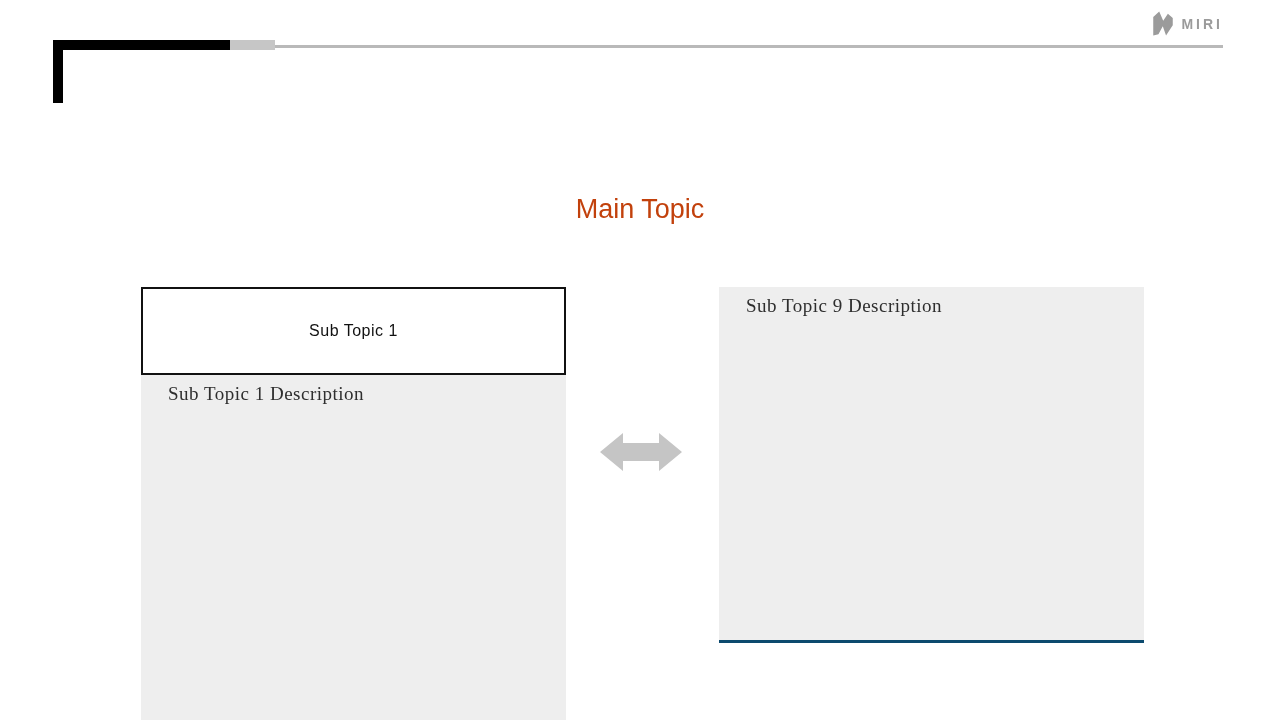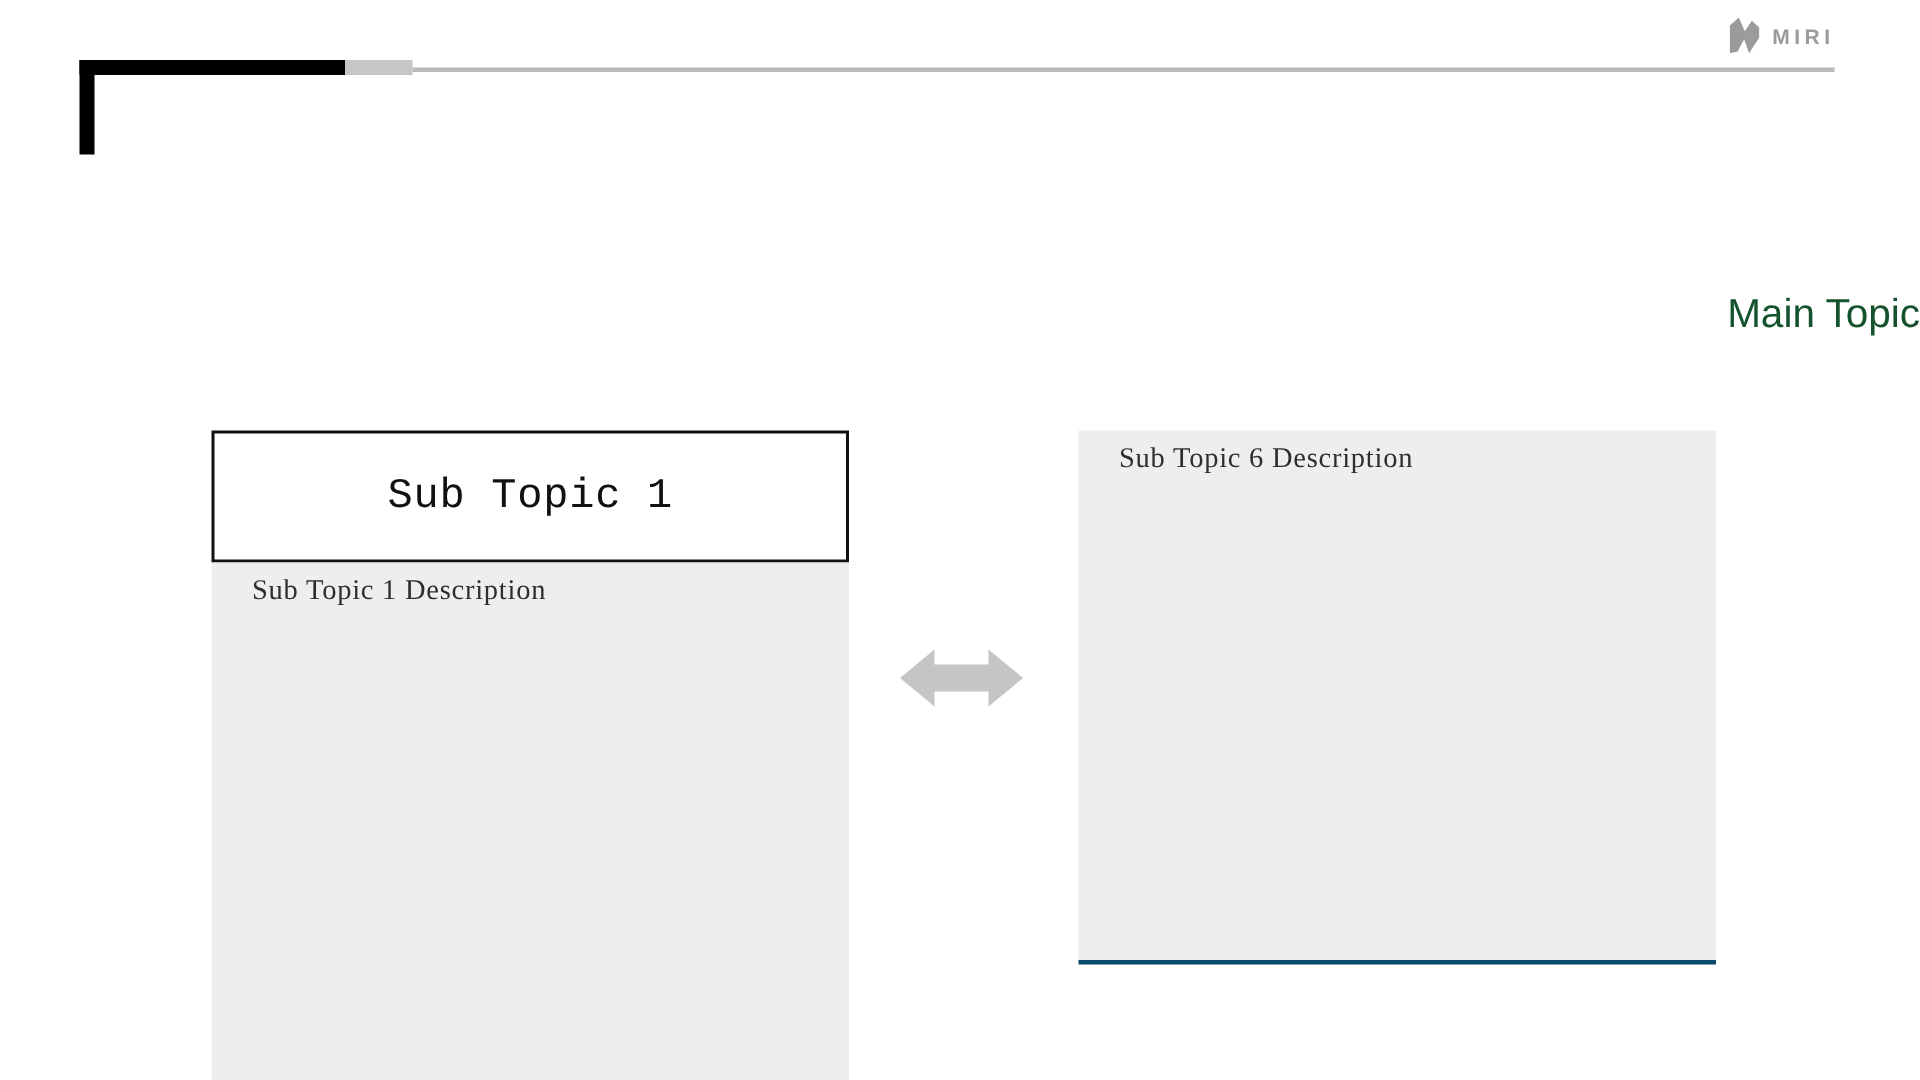--- a/index.html
+++ b/index.html
@@ -54,44 +54,43 @@
     margin: 0;
     font-family: "Liberation Serif", serif;
     font-weight: 400;
     font-size: 50px;
     color: #000000;
     letter-spacing: 1px;
   }
   .main-topic {
     position: absolute; left: 0; top: 194px;
     width: 1280px;
-    text-align: right;
+    text-align: center;
     font-size: 27px;
     font-weight: 400;
-    color: #14532d;
+    color: #c2410c;
   }
 
   
   .card { position: absolute; top: 287px; width: 425px; }
   .card-1 { left: 141px; }
   .card-2 { left: 719px; }
   .card-header {
     box-sizing: border-box;
     height: 88px;
     background: #ffffff;
     border: 2px solid #111111;
     display: flex;
     align-items: center;
     justify-content: center;
   }
   .card-header span {
-    font-size: 28px;
+    font-size: 16px;
     color: #111111;
     letter-spacing: 0.5px;
-    font-family: Liberation Mono, monospace;
   }
   .card-body {
     box-sizing: border-box;
     height: 356px;
     background: #eeeeee;
     border-bottom: 3px solid #0c4a6e;
     padding: 8px 27px 0 27px;
   }
   .card-body p {
     margin: 0;
@@ -130,21 +129,21 @@
     <div class="card-header">
       <span>Sub Topic 1</span>
     </div>
     <div class="card-body">
       <p>Sub Topic 1 Description</p>
     </div>
   </div>
 
   <div class="card card-2">
     <div class="card-body">
-      <p>Sub Topic 6 Description</p>
+      <p>Sub Topic 9 Description</p>
     </div>
   </div>
 
   <svg class="between-arrow" viewBox="0 0 82 44">
     <polygon points="0,22 23,3 23,13 59,13 59,3 82,22 59,41 59,31 23,31 23,41" fill="#c5c5c5"></polygon>
   </svg>
 
 </div>
 
 </body></html>

